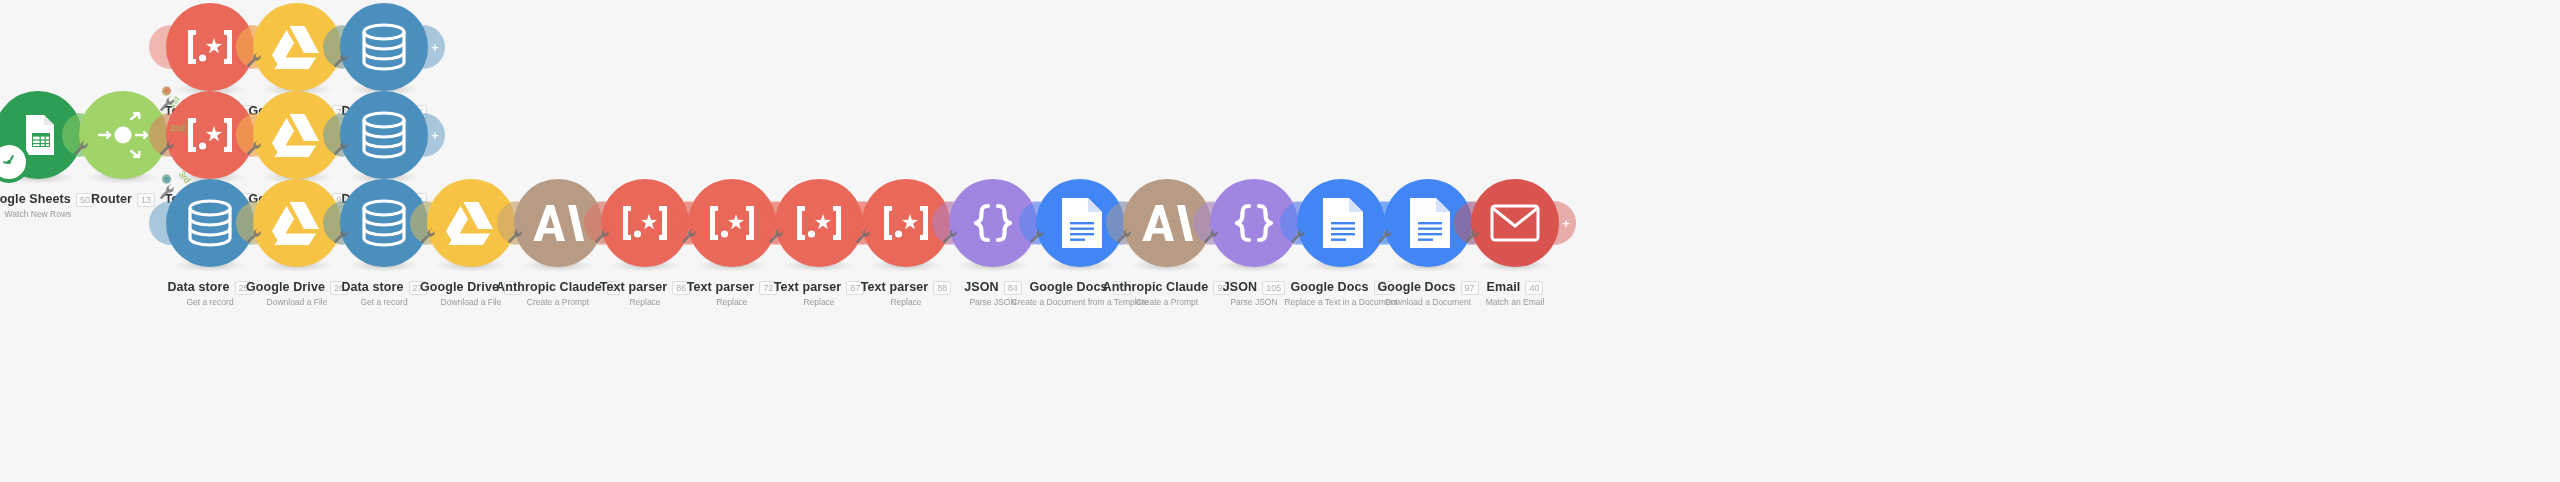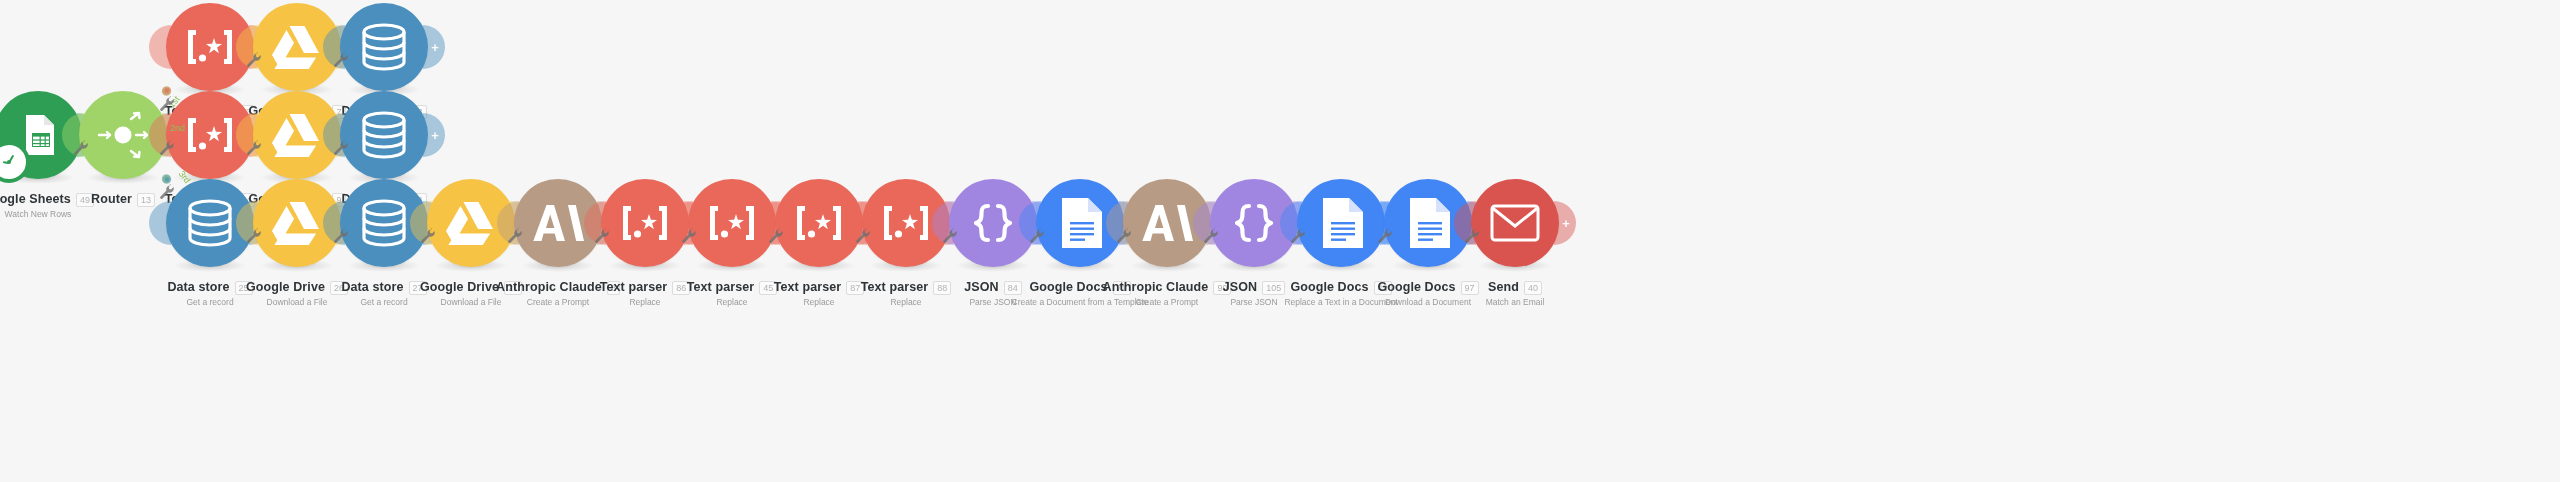--- a/index.html
+++ b/index.html
@@ -251,21 +251,21 @@
             <div class="face">
               <div class="hand" style="left:50%;top:26%;width:2px;height:26%;margin-left:-1px;transform-origin:bottom center;transform:rotate(30deg)"></div>
               <div class="hand" style="left:50%;top:34%;width:2px;height:18%;margin-left:-1px;transform-origin:bottom center;transform:rotate(-80deg)"></div>
               <div class="hand" style="left:50%;top:50%;width:4px;height:4px;margin:-2px 0 0 -2px;border-radius:50%"></div>
             </div>
          </div>
     </div>
     <div class="caption">
       <div class="cap-row">
         <span class="cap-name">Google Sheets</span>
-        <span class="cap-id">49</span>
+        <span class="cap-id">50</span>
       </div>
       <div class="cap-sub">Watch New Rows</div>
     </div>
       </div>
       <div class="node" style="left: 123px; top: 135px;">
     <div class="bulb">
       <div class="shadow"></div>
       <div class="port l" style="background:#a0d468"></div>
       <div class="port r" style="background:#a0d468"></div>
       <div class="circle" style="background:#a0d468">
@@ -618,21 +618,21 @@
                   <path d="M32 10l1.9 5.8 6.1.1-4.9 3.6 1.8 5.8-4.9-3.5-4.9 3.5 1.8-5.8-4.9-3.6 6.1-.1z"></path>
                 </g>
               </svg>
             </span>
       </div>
 
     </div>
     <div class="caption">
       <div class="cap-row">
         <span class="cap-name">Text parser</span>
-        <span class="cap-id">45</span>
+        <span class="cap-id">72</span>
       </div>
       <div class="cap-sub">Replace</div>
     </div>
       </div>
       <div class="node" style="left: 819px; top: 223px;">
     <div class="bulb">
       <div class="shadow"></div>
       <div class="port l" style="background:#e9685a"></div>
       <div class="port r" style="background:#e9685a"></div>
       <div class="circle" style="background:#e9685a">
@@ -852,21 +852,21 @@
               <svg width="50" height="38" viewBox="0 0 50 38" fill="none" stroke="#fff" stroke-width="3">
                 <rect x="2" y="2" width="46" height="34" rx="3"></rect>
                 <path d="M2.5 4l22.5 18L47.5 4"></path>
               </svg>
             </span>
       </div>
 
     </div>
     <div class="caption">
       <div class="cap-row">
-        <span class="cap-name">Send</span>
+        <span class="cap-name">Email</span>
         <span class="cap-id">40</span>
       </div>
       <div class="cap-sub">Match an Email</div>
     </div>
       </div>
     </div>
   <div id="labels-layer">
       <div class="branch-label" style="left: 168px; top: 97px; transform: rotate(-52deg); color: rgb(140, 193, 82);">1st</div>
       <div class="branch-label" style="left: 170px; top: 123px; transform: rotate(0deg); color: rgb(140, 193, 82);">2nd</div>
       <div class="branch-label" style="left: 178px; top: 172px; transform: rotate(52deg); color: rgb(140, 193, 82);">3rd</div>

